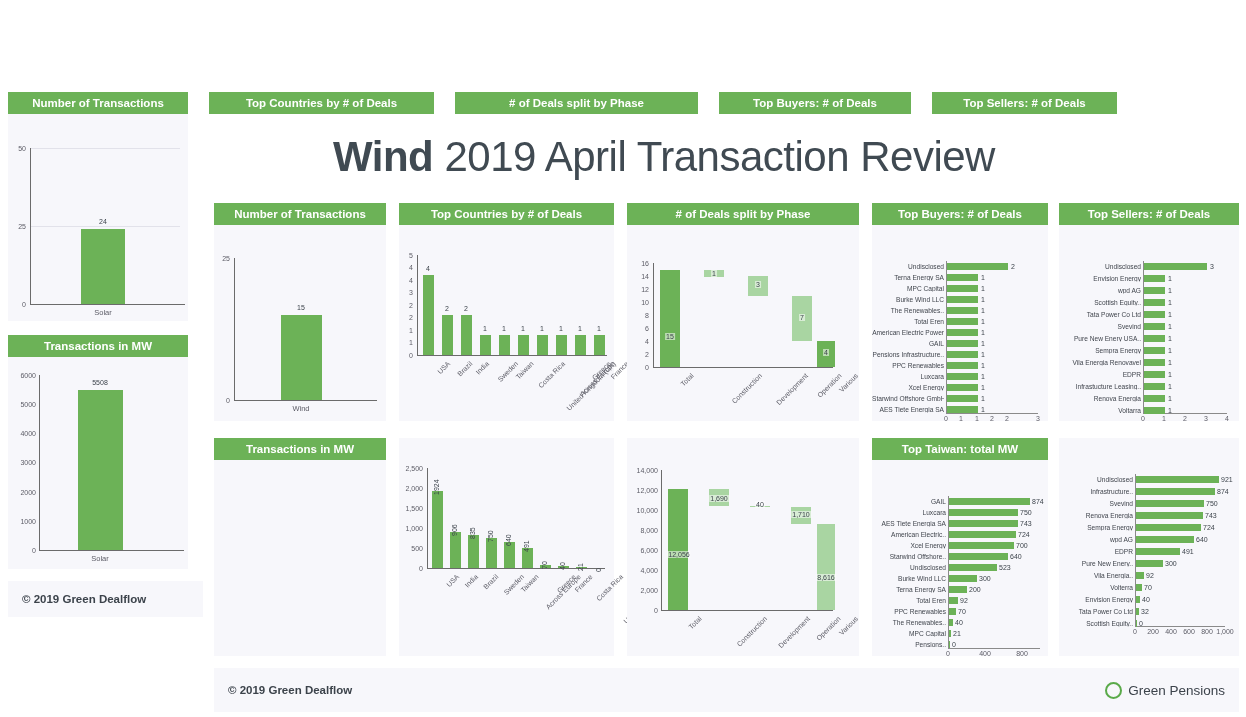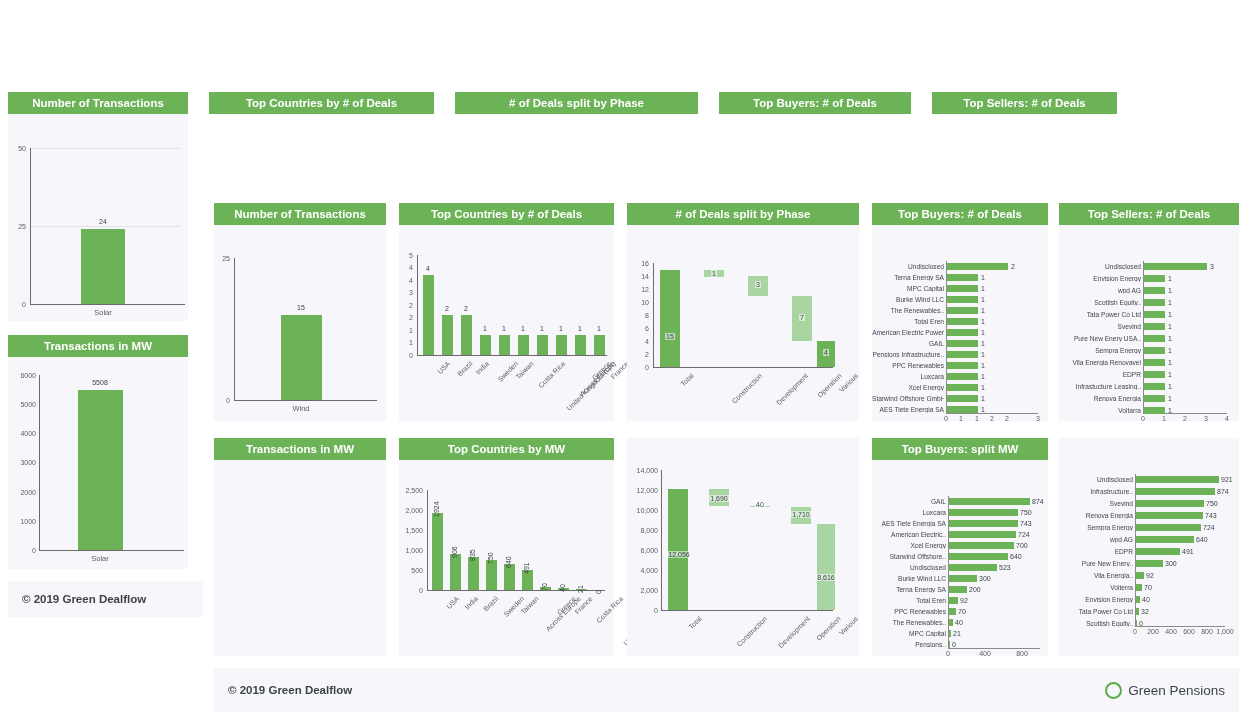--- a/index.html
+++ b/index.html
@@ -207,20 +207,23 @@
       <div class="bar" style="left:70px; top:33px; width:45px; height:160px;"></div>
       <div class="bar-val" style="left:92px; top:22px;">5508</div>
       <div class="cat-flat" style="left:92px; top:197px;">Solar</div>
     </div>
   </div>
 
   <div class="abs footerbar" style="left:8px; top:581px; width:195px; height:36px;">
     <span class="footer-text">© 2019 Green Dealflow</span>
   </div>
 
+  <div class="abs bigtitle" style="left:333px; top:133px;">
+    <b>Wind</b><span> 2019 April Transaction Review</span>
+  </div>
 
   <div class="abs" style="left:207px; top:197px; width:1039px; height:520px; background:#ffffff;"></div>
 
   <div class="abs panel" style="left:214px; top:203px; width:172px; height:218px;">
     <div class="panel-header">Number of Transactions</div>
     <div class="panel-body" style="height:196px;">
       <div class="axis-line" style="left:20px; top:33px; width:1px; height:142px;"></div>
       <div class="axis-line" style="left:20px; top:175px; width:143px; height:1px;"></div>
       <div class="tick-y" style="left:0px; top:33px; width:16px;">25</div>
       <div class="tick-y" style="left:0px; top:175px; width:16px;">0</div>
@@ -462,21 +465,20 @@
       <div class="hbar" style="left:85px; top:181.5px; width:21px; height:7px;"></div>
       <div class="hval" style="left:109px; top:185px;">1</div>
     </div>
   </div>
 
   <div class="abs panel" style="left:214px; top:438px; width:172px; height:218px;">
     <div class="panel-header">Transactions in MW</div>
   </div>
 
   <div class="abs panel" style="left:399px; top:438px; width:215px; height:218px;">
-    <div class="panel-header">Top Countries by MW</div>
     <div class="panel-body" style="height:196px;">
       <div class="axis-line" style="left:28px; top:30px; width:1px; height:100px;"></div>
       <div class="axis-line" style="left:28px; top:130px; width:178px; height:1px;"></div>
 
       <div class="tick-y" style="left:0px; top:30px; width:24px;">2,500</div>
       <div class="tick-y" style="left:0px; top:50px; width:24px;">2,000</div>
       <div class="tick-y" style="left:0px; top:70px; width:24px;">1,500</div>
       <div class="tick-y" style="left:0px; top:90px; width:24px;">1,000</div>
       <div class="tick-y" style="left:0px; top:110px; width:24px;">500</div>
       <div class="tick-y" style="left:0px; top:130px; width:24px;">0</div>
@@ -553,21 +555,21 @@
       <div class="inbar-val" style="left:174px; top:73px;">1,710</div>
       <div class="cat-rot" style="left:179px; top:177px;">Operation</div>
 
       <div class="bar-light" style="left:190px; top:86px; width:18px; height:86px;"></div>
       <div class="inbar-val" style="left:199px; top:136px;">8,616</div>
       <div class="cat-rot" style="left:204px; top:177px;">Various</div>
     </div>
   </div>
 
   <div class="abs panel" style="left:872px; top:438px; width:176px; height:218px;">
-    <div class="panel-header">Top Buyers: split MW</div>
+    <div class="panel-header">Top Taiwan: total MW</div>
     <div class="panel-body" style="height:196px;">
       <div class="vaxis" style="left:76px; top:36px; height:152px;"></div>
       <div class="haxis" style="left:76px; top:188px; width:92px;"></div>
 
       <div class="xtick-lbl" style="left:76px; top:190px;">0</div>
       <div class="xtick-lbl" style="left:113px; top:190px;">400</div>
       <div class="xtick-lbl" style="left:150px; top:190px;">800</div>
 
       <div class="hcat" style="left:2px; top:41px; width:72px;">GAIL</div>
       <div class="hbar" style="left:77px; top:37.5px; width:81px; height:7px;"></div>

